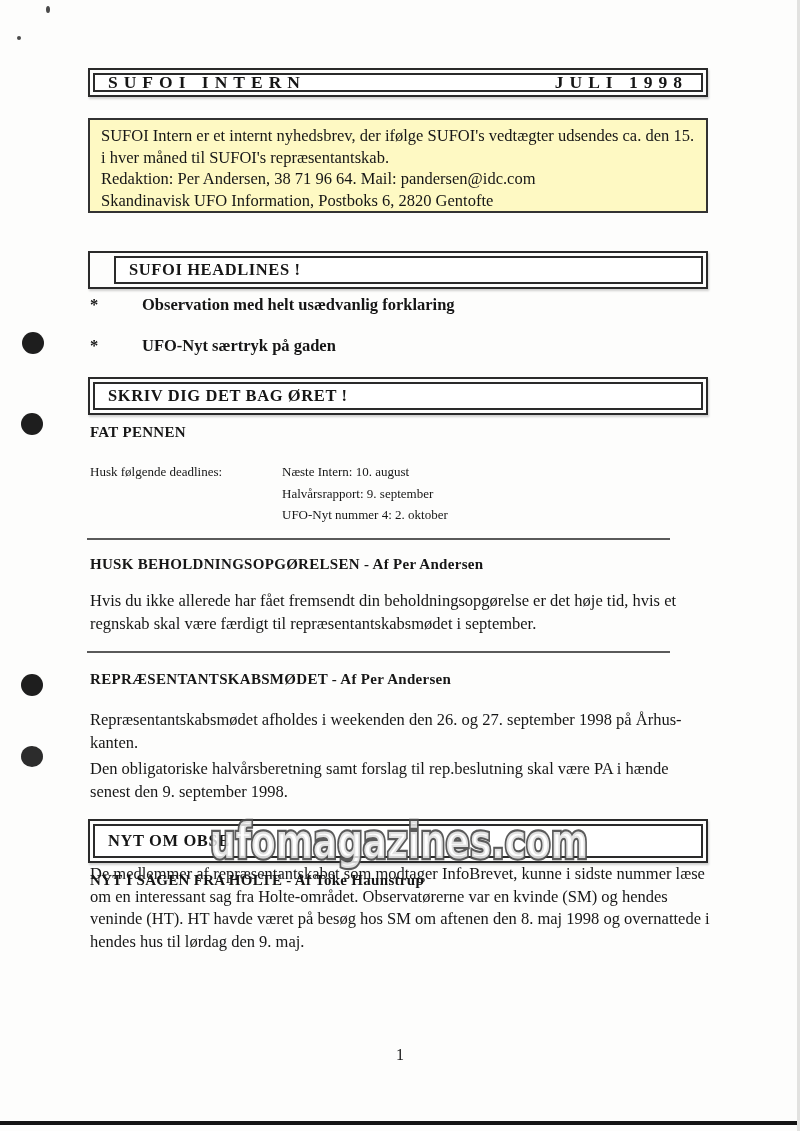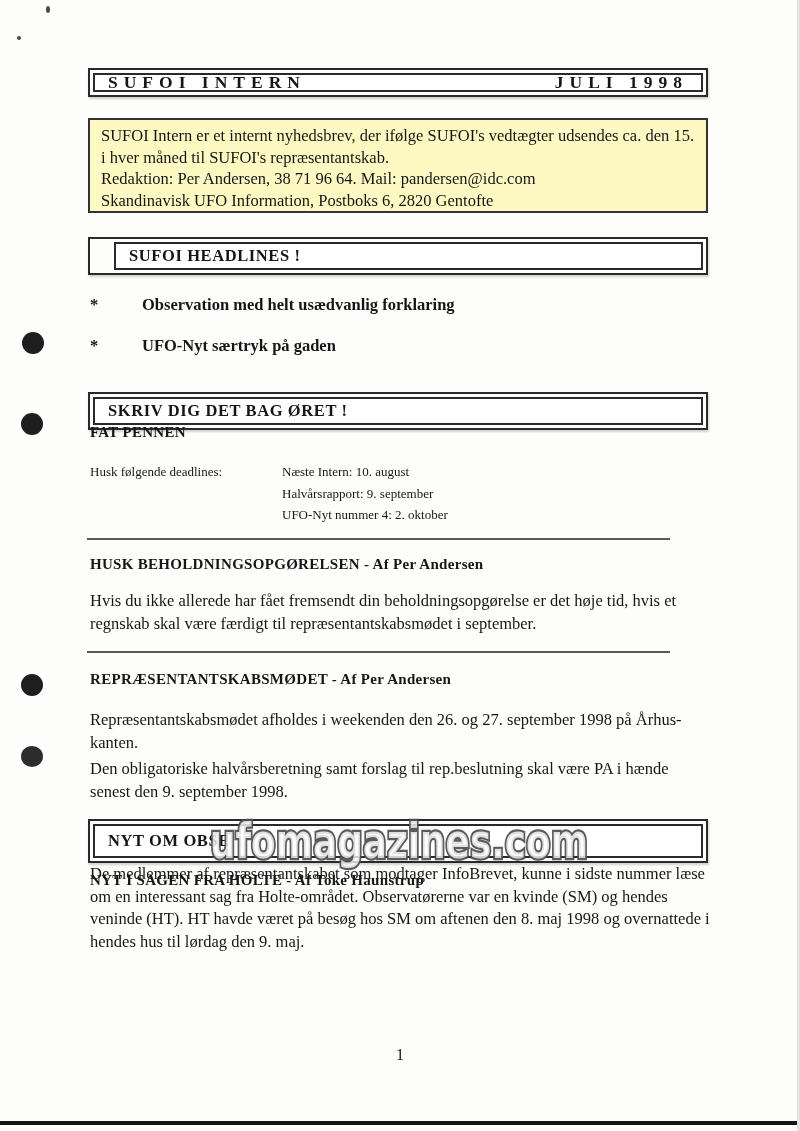--- a/index.html
+++ b/index.html
@@ -51,34 +51,34 @@
       <span class="masthead-issue">JULI 1998</span>
     </div>
   </div>
 
   <div class="sbox">
     <div>SUFOI Intern er et internt nyhedsbrev, der ifølge SUFOI's vedtægter udsendes ca. den 15. i hver måned til SUFOI's repræsentantskab.</div>
     <div>Redaktion: Per Andersen, 38 71 96 64. Mail: pandersen@idc.com</div>
     <div>Skandinavisk UFO Information, Postboks 6, 2820 Gentofte</div>
   </div>
 
-  <div class="dbox" style="top:237px;height:38px;padding-left:24px;">
+  <div class="dbox" style="top:251px;height:38px;padding-left:24px;">
     <div class="dbox-inner">
       <span class="box-title">SUFOI HEADLINES !</span>
     </div>
   </div>
 
   <div class="bullet-row" style="top:295px;">
     <span class="bullet-star">*</span><span>Observation med helt usædvanlig forklaring</span>
   </div>
   <div class="bullet-row" style="top:336px;">
     <span class="bullet-star">*</span><span>UFO-Nyt særtryk på gaden</span>
   </div>
 
-  <div class="dbox" style="top:392px;height:38px;">
+  <div class="dbox" style="top:377px;height:38px;">
     <div class="dbox-inner">
       <span class="box-title">SKRIV DIG DET BAG ØRET !</span>
     </div>
   </div>
 
   <div class="heading" style="top:424px;">FAT PENNEN</div>
 
   <div class="deadline-wrap">
     <div class="deadline-label">Husk følgende deadlines:</div>
     <div>

